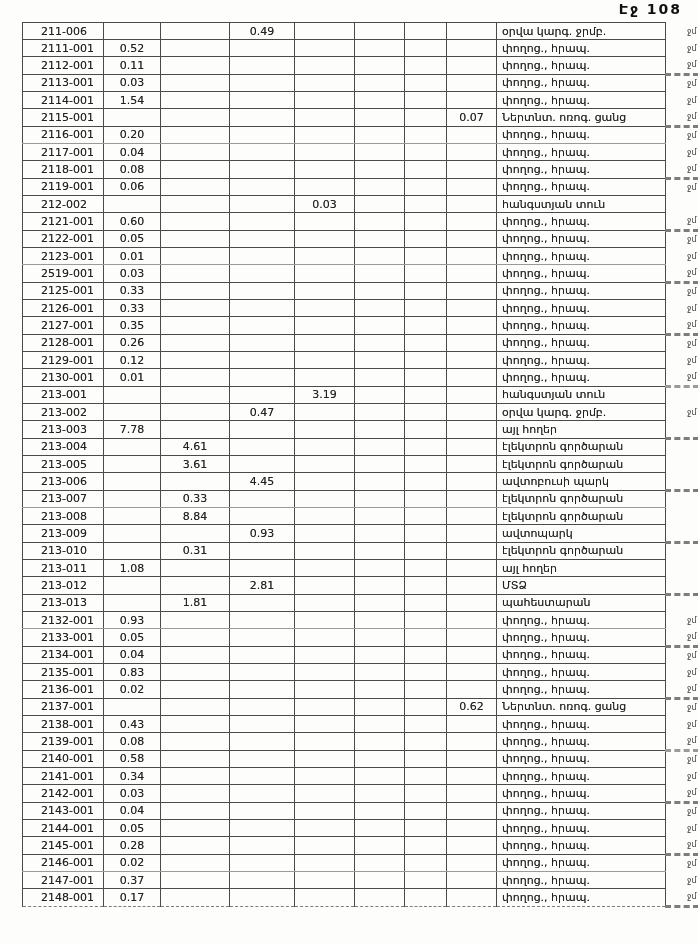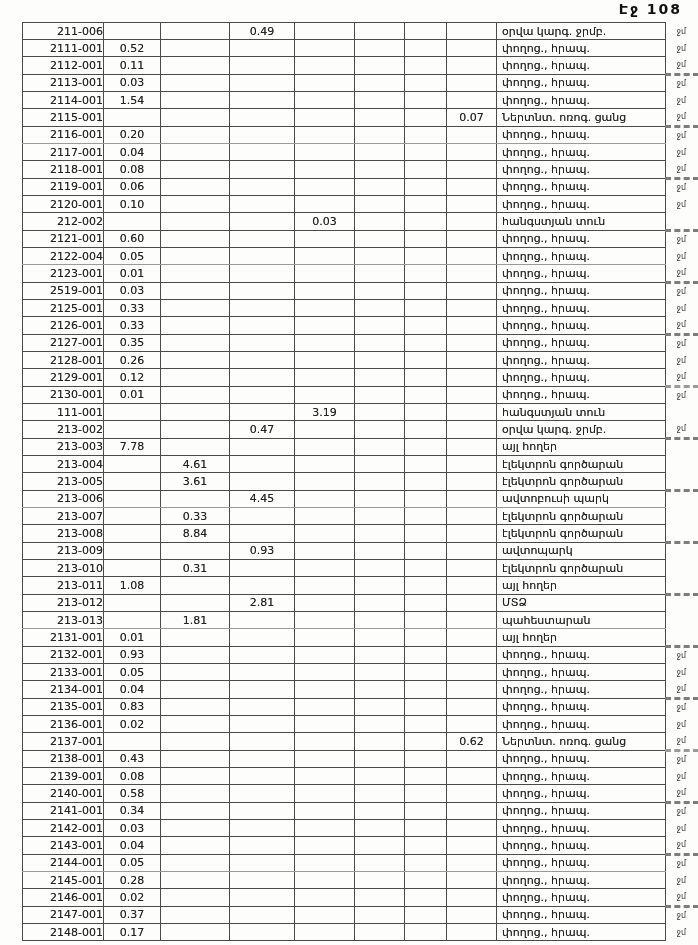--- a/index.html
+++ b/index.html
@@ -34,28 +34,28 @@
     overflow:hidden;
     white-space:nowrap;
     border:1px solid #4a4a4a;
     vertical-align:middle;
     color:#222;
     text-shadow:0 0 0.5px rgba(20,20,20,0.55);
   }
   
   .doc-table tr:nth-child(3n) td{border-bottom-style:dashed;border-bottom-color:#7c7c7c;}
   .doc-table tr:nth-child(7n) td{border-bottom-color:#9a9a9a;}
-  .doc-table td.col-code{padding-left:9px;text-align:right;}
+  .doc-table td.col-code{padding-left:18px;}
   .doc-table td.col-v1,.doc-table td.col-v2,.doc-table td.col-v3,
   .doc-table td.col-v4,.doc-table td.col-v5,.doc-table td.col-v6,
   .doc-table td.col-v7{text-align:center;}
   .doc-table td.col-desc{padding-left:5px;}
   .doc-table td.col-margin{
     border:none;
-    text-align:center;
+    text-align:right;
     padding-right:2px;
     font-size:8px;
     color:#3d3d3d;
     text-shadow:none;
   }
   col.c-code{width:81px;}
   col.c-v1{width:57px;}
   col.c-v2{width:69px;}
   col.c-v3{width:65px;}
   col.c-v4{width:60px;}
@@ -198,32 +198,20 @@
         <td class="col-v2"></td>
         <td class="col-v3"></td>
         <td class="col-v4"></td>
         <td class="col-v5"></td>
         <td class="col-v6"></td>
         <td class="col-v7"></td>
         <td class="col-desc">փողոց., հրապ.</td>
         <td class="col-margin">ջմ</td>
       </tr>
       <tr>
-        <td class="col-code">2120-001</td>
-        <td class="col-v1">0.10</td>
-        <td class="col-v2"></td>
-        <td class="col-v3"></td>
-        <td class="col-v4"></td>
-        <td class="col-v5"></td>
-        <td class="col-v6"></td>
-        <td class="col-v7"></td>
-        <td class="col-desc">փողոց., հրապ.</td>
-        <td class="col-margin">ջմ</td>
-      </tr>
-      <tr>
         <td class="col-code">212-002</td>
         <td class="col-v1"></td>
         <td class="col-v2"></td>
         <td class="col-v3"></td>
         <td class="col-v4">0.03</td>
         <td class="col-v5"></td>
         <td class="col-v6"></td>
         <td class="col-v7"></td>
         <td class="col-desc">հանգստյան տուն</td>
         <td class="col-margin"></td>
@@ -234,21 +222,21 @@
         <td class="col-v2"></td>
         <td class="col-v3"></td>
         <td class="col-v4"></td>
         <td class="col-v5"></td>
         <td class="col-v6"></td>
         <td class="col-v7"></td>
         <td class="col-desc">փողոց., հրապ.</td>
         <td class="col-margin">ջմ</td>
       </tr>
       <tr>
-        <td class="col-code">2122-004</td>
+        <td class="col-code">2122-001</td>
         <td class="col-v1">0.05</td>
         <td class="col-v2"></td>
         <td class="col-v3"></td>
         <td class="col-v4"></td>
         <td class="col-v5"></td>
         <td class="col-v6"></td>
         <td class="col-v7"></td>
         <td class="col-desc">փողոց., հրապ.</td>
         <td class="col-margin">ջմ</td>
       </tr>
@@ -342,21 +330,21 @@
         <td class="col-v2"></td>
         <td class="col-v3"></td>
         <td class="col-v4"></td>
         <td class="col-v5"></td>
         <td class="col-v6"></td>
         <td class="col-v7"></td>
         <td class="col-desc">փողոց., հրապ.</td>
         <td class="col-margin">ջմ</td>
       </tr>
       <tr>
-        <td class="col-code">111-001</td>
+        <td class="col-code">213-001</td>
         <td class="col-v1"></td>
         <td class="col-v2"></td>
         <td class="col-v3"></td>
         <td class="col-v4">3.19</td>
         <td class="col-v5"></td>
         <td class="col-v6"></td>
         <td class="col-v7"></td>
         <td class="col-desc">հանգստյան տուն</td>
         <td class="col-margin"></td>
       </tr>
@@ -495,32 +483,20 @@
       <tr>
         <td class="col-code">213-013</td>
         <td class="col-v1"></td>
         <td class="col-v2">1.81</td>
         <td class="col-v3"></td>
         <td class="col-v4"></td>
         <td class="col-v5"></td>
         <td class="col-v6"></td>
         <td class="col-v7"></td>
         <td class="col-desc">պահեստարան</td>
-        <td class="col-margin"></td>
-      </tr>
-      <tr>
-        <td class="col-code">2131-001</td>
-        <td class="col-v1">0.01</td>
-        <td class="col-v2"></td>
-        <td class="col-v3"></td>
-        <td class="col-v4"></td>
-        <td class="col-v5"></td>
-        <td class="col-v6"></td>
-        <td class="col-v7"></td>
-        <td class="col-desc">այլ հողեր</td>
         <td class="col-margin"></td>
       </tr>
       <tr>
         <td class="col-code">2132-001</td>
         <td class="col-v1">0.93</td>
         <td class="col-v2"></td>
         <td class="col-v3"></td>
         <td class="col-v4"></td>
         <td class="col-v5"></td>
         <td class="col-v6"></td>

